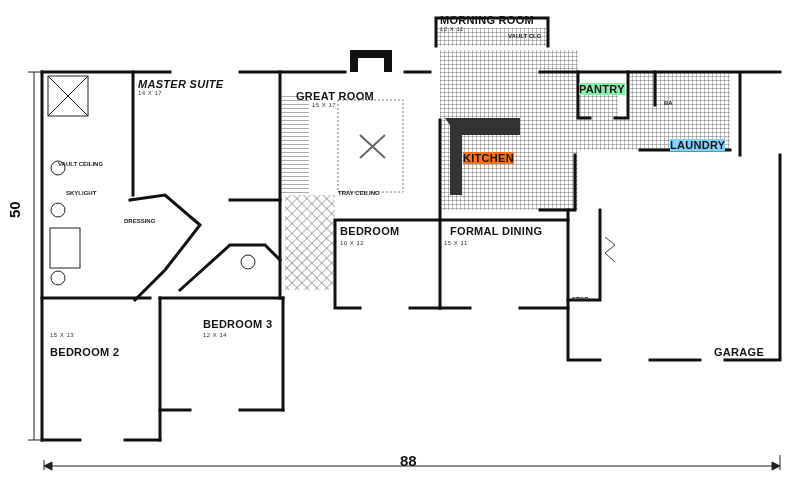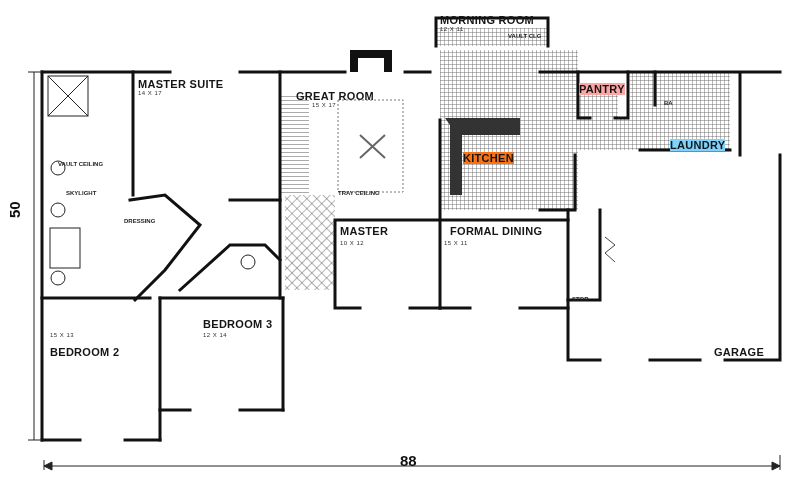--- a/index.html
+++ b/index.html
@@ -92,37 +92,37 @@
 
   <g stroke="#222" stroke-width="1">
     <path d="M34 72 V440"></path>
     <path d="M28 72 H40 M28 440 H40"></path>
     <path d="M44 460 V470 M44 466 H780 M780 455 V470"></path>
     <path d="M44 466 L52 462 L52 470 Z" fill="#222"></path>
     <path d="M780 466 L772 462 L772 470 Z" fill="#222"></path>
   </g>
 </svg>
 
-<span class="lbl" style="left:138px;top:78px;">MASTER SUITE</span>
+<span class="lbl" style="left:138px;top:78px;font-style:italic;">MASTER SUITE</span>
 <span class="dim" style="left:138px;top:90px;">14 X 17</span>
 
 <span class="lbl" style="left:296px;top:90px;">GREAT ROOM</span>
 <span class="dim" style="left:312px;top:102px;">15 X 17</span>
 <span class="small" style="left:338px;top:190px;">TRAY CEILING</span>
 
 <span class="lbl" style="left:440px;top:14px;">MORNING ROOM</span>
 <span class="dim" style="left:440px;top:26px;">12 X 11</span>
 <span class="small" style="left:508px;top:33px;">VAULT CLG</span>
 
 <span class="lbl" style="left:463px;top:152px;background:#f97316;">KITCHEN</span>
-<span class="lbl" style="left:579px;top:83px;background:#fca5a5;">PANTRY</span>
+<span class="lbl" style="left:579px;top:83px;background:#86efac;">PANTRY</span>
 <span class="small" style="left:664px;top:100px;">BA</span>
 <span class="lbl" style="left:670px;top:139px;background:#7dd3fc;">LAUNDRY</span>
 
-<span class="lbl" style="left:340px;top:225px;">MASTER</span>
+<span class="lbl" style="left:340px;top:225px;">BEDROOM</span>
 <span class="dim" style="left:340px;top:240px;">10 X 12</span>
 
 <span class="lbl" style="left:444px;top:225px;padding-left:6px;">FORMAL DINING</span>
 <span class="dim" style="left:444px;top:240px;">15 X 11</span>
 
 <span class="small" style="left:572px;top:296px;">STOR</span>
 <span class="lbl" style="left:714px;top:346px;">GARAGE</span>
 
 <span class="lbl" style="left:50px;top:310px;margin-top:36px;">BEDROOM 2</span>
 <span class="dim" style="left:50px;top:332px;">15 X 13</span>

